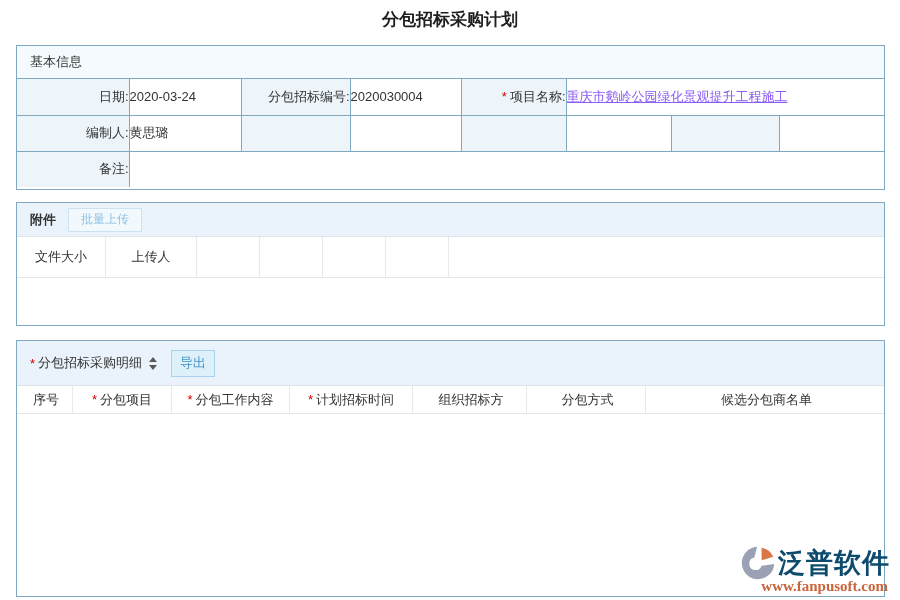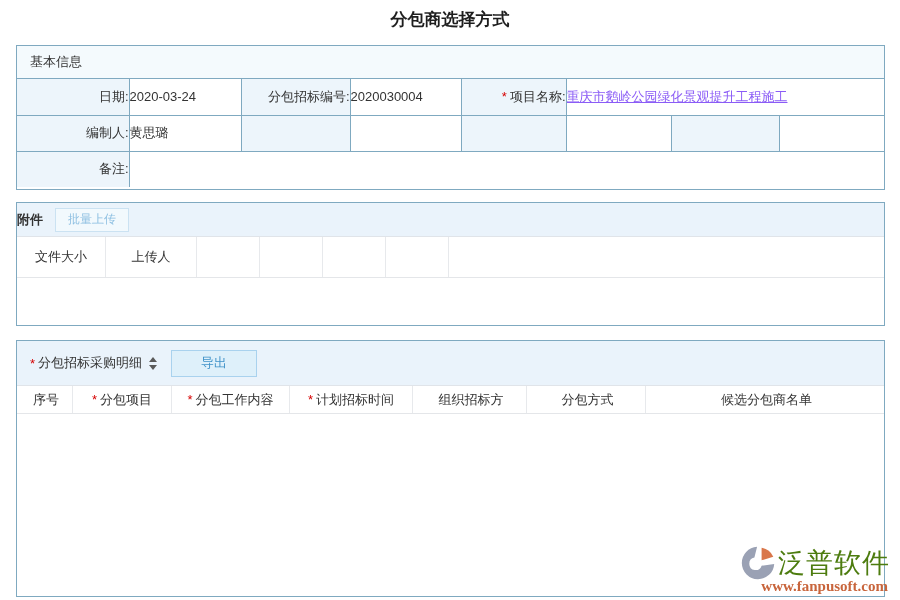--- a/index.html
+++ b/index.html
@@ -16,21 +16,21 @@
     position:absolute; left:16px; width:869px; box-sizing:border-box;
     border:1px solid #7fa9c0; background:#fff;
     display:flex; flex-direction:column;
   }
   .box1 { top:45px; height:145px; }
   .box2 { top:202px; height:124px; }
   .box3 { top:340px; height:257px; }
 
   .bar { display:flex; align-items:center; flex:none; box-sizing:border-box; }
   .bar1 { height:33px; background:#f4fafd; border-bottom:1px solid #7fa9c0; padding-left:13px; font-size:13px; }
-  .bar2 { height:34px; background:#eaf3fb; border-bottom:1px solid #e0e4e9; font-size:13px; }
+  .bar2 { height:34px; background:#eaf3fb; border-bottom:1px solid #e0e4e9; padding-left:13px; font-size:13px; }
   .bar3 { height:45px; background:#eaf3fb; border-bottom:1px solid #e0e4e9; padding-left:13px; font-size:13px; }
   .bar2 .sec-label { font-weight:bold; color:#333; }
 
   table.info { width:100%; border-collapse:collapse; border-style:hidden; table-layout:fixed; }
   table.info td {
     border:1px solid #7fa9c0; height:36px; font-size:13px;
     padding:0 0; overflow:hidden; white-space:nowrap; box-sizing:border-box;
   }
   td.lbl { background:#edf5fb; text-align:right; }
   td.val { background:#ffffff; text-align:left; }
@@ -57,41 +57,41 @@
 
   .btn {
     display:inline-flex; align-items:center; border-radius:0; cursor:pointer;
     box-sizing:border-box;
   }
   .btn-batch {
     margin-left:12px; height:24px; padding:0 12px; font-size:12px;
     border:1px solid #cbe2f2; background:#f2f9fd; color:#8fc0e2;
   }
   .btn-export {
-    margin-left:14px; height:27px; padding:0 29px; font-size:13px;
+    margin-left:14px; height:27px; padding:0 8px; font-size:13px;
     border:1px solid #a9d2ee; background:#def0fa; color:#4193c9;
   }
   .sort { display:inline-flex; flex-direction:column; row-gap:3px; margin-left:7px; cursor:pointer; }
   .sort .up { width:0; height:0; border-left:4px solid transparent; border-right:4px solid transparent; border-bottom:5px solid #5a5a5a; }
   .sort .down { width:0; height:0; border-left:4px solid transparent; border-right:4px solid transparent; border-top:5px solid #5a5a5a; }
 
   .logo { position:absolute; right:10px; bottom:5px; display:flex; flex-direction:column; align-items:flex-end; z-index:3; }
   .logo-row { display:flex; align-items:center; column-gap:2px; }
-  .logo-text { font-size:27px; font-weight:normal; color:#4d7c0f; letter-spacing:1px; line-height:1;text-align:center; }
+  .logo-text { font-size:27px; font-weight:bold; color:#0c4a6e; letter-spacing:1px; line-height:1;text-align:center; }
   .logo-site {
     font-family:"Liberation Serif","DejaVu Serif",serif; font-size:15px; font-weight:bold;
     color:#c8653c; margin-top:-4px; padding-right:2px; line-height:1.2;
   }
 </style>
 </head>
 <body>
 
 <div class="page">
 
-  <div class="title">分包商选择方式</div>
+  <div class="title">分包招标采购计划</div>
 
   <div class="box box1">
     <div class="bar bar1">
       <span class="sec-label">基本信息</span>
     </div>
     <table class="info">
       <colgroup>
         <col style="width:112px">
           <col style="width:112px">
           <col style="width:109px">

